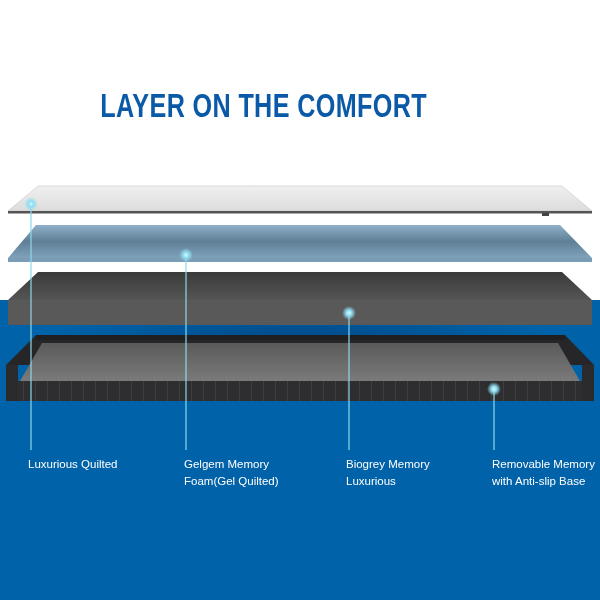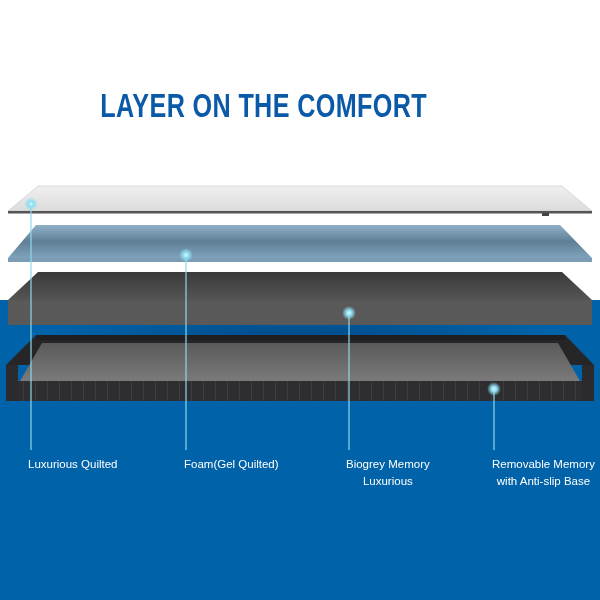--- a/index.html
+++ b/index.html
@@ -4,21 +4,21 @@
 <style>
   html, body { margin:0; padding:0; }
   body { width:600px; height:600px; position:relative; overflow:hidden; background:#ffffff; font-family:"Liberation Sans", sans-serif; }
   .band { position:absolute; left:0; top:300px; width:600px; height:300px; background:#0062a8; }
   .band-shade { position:absolute; left:0; top:300px; width:600px; height:130px;
     background: radial-gradient(ellipse 60% 40% at 50% 30%, rgba(0,30,80,0.35), rgba(0,0,0,0) 70%); }
   .title { position:absolute; left:0; top:86px; width:528px; text-align:center; }
   .title span { display:inline-block; font-family:"Liberation Sans", sans-serif; font-weight:bold; font-size:34px;
     letter-spacing:0.5px; transform:scaleX(0.74); transform-origin:center; white-space:nowrap; }
   svg.art { position:absolute; left:0; top:0; }
-  .label { position:absolute; top:456px; font-size:11.5px; line-height:17px; color:#ffffff;text-align:center; }
+  .label { position:absolute; top:456px; font-size:11.5px; line-height:17px; color:#ffffff; }
   .label div { white-space:nowrap; }
 </style>
 </head>
 <body>
 
 <div class="band"></div>
 <div class="band-shade"></div>
 
 <div class="title">
   <span style="color:#0b5aa8">LAYER ON THE COMFORT</span>
@@ -90,20 +90,21 @@
     <circle cx="186" cy="255" r="7" fill="url(#dot)"></circle>
     <circle cx="349" cy="313" r="7" fill="url(#dot)"></circle>
     <circle cx="494" cy="389" r="7" fill="url(#dot)"></circle>
   </g>
 </svg>
 
 <div class="label" style="left:28px">
   <div>Luxurious Quilted</div>
 </div>
 <div class="label" style="left:184px">
+  <div>Gelgem Memory</div>
   <div>Foam(Gel Quilted)</div>
 </div>
 <div class="label" style="left:346px">
   <div>Biogrey Memory</div>
   <div>Luxurious</div>
 </div>
 <div class="label" style="left:492px">
   <div>Removable Memory</div>
   <div>with Anti-slip Base</div>
 </div>

